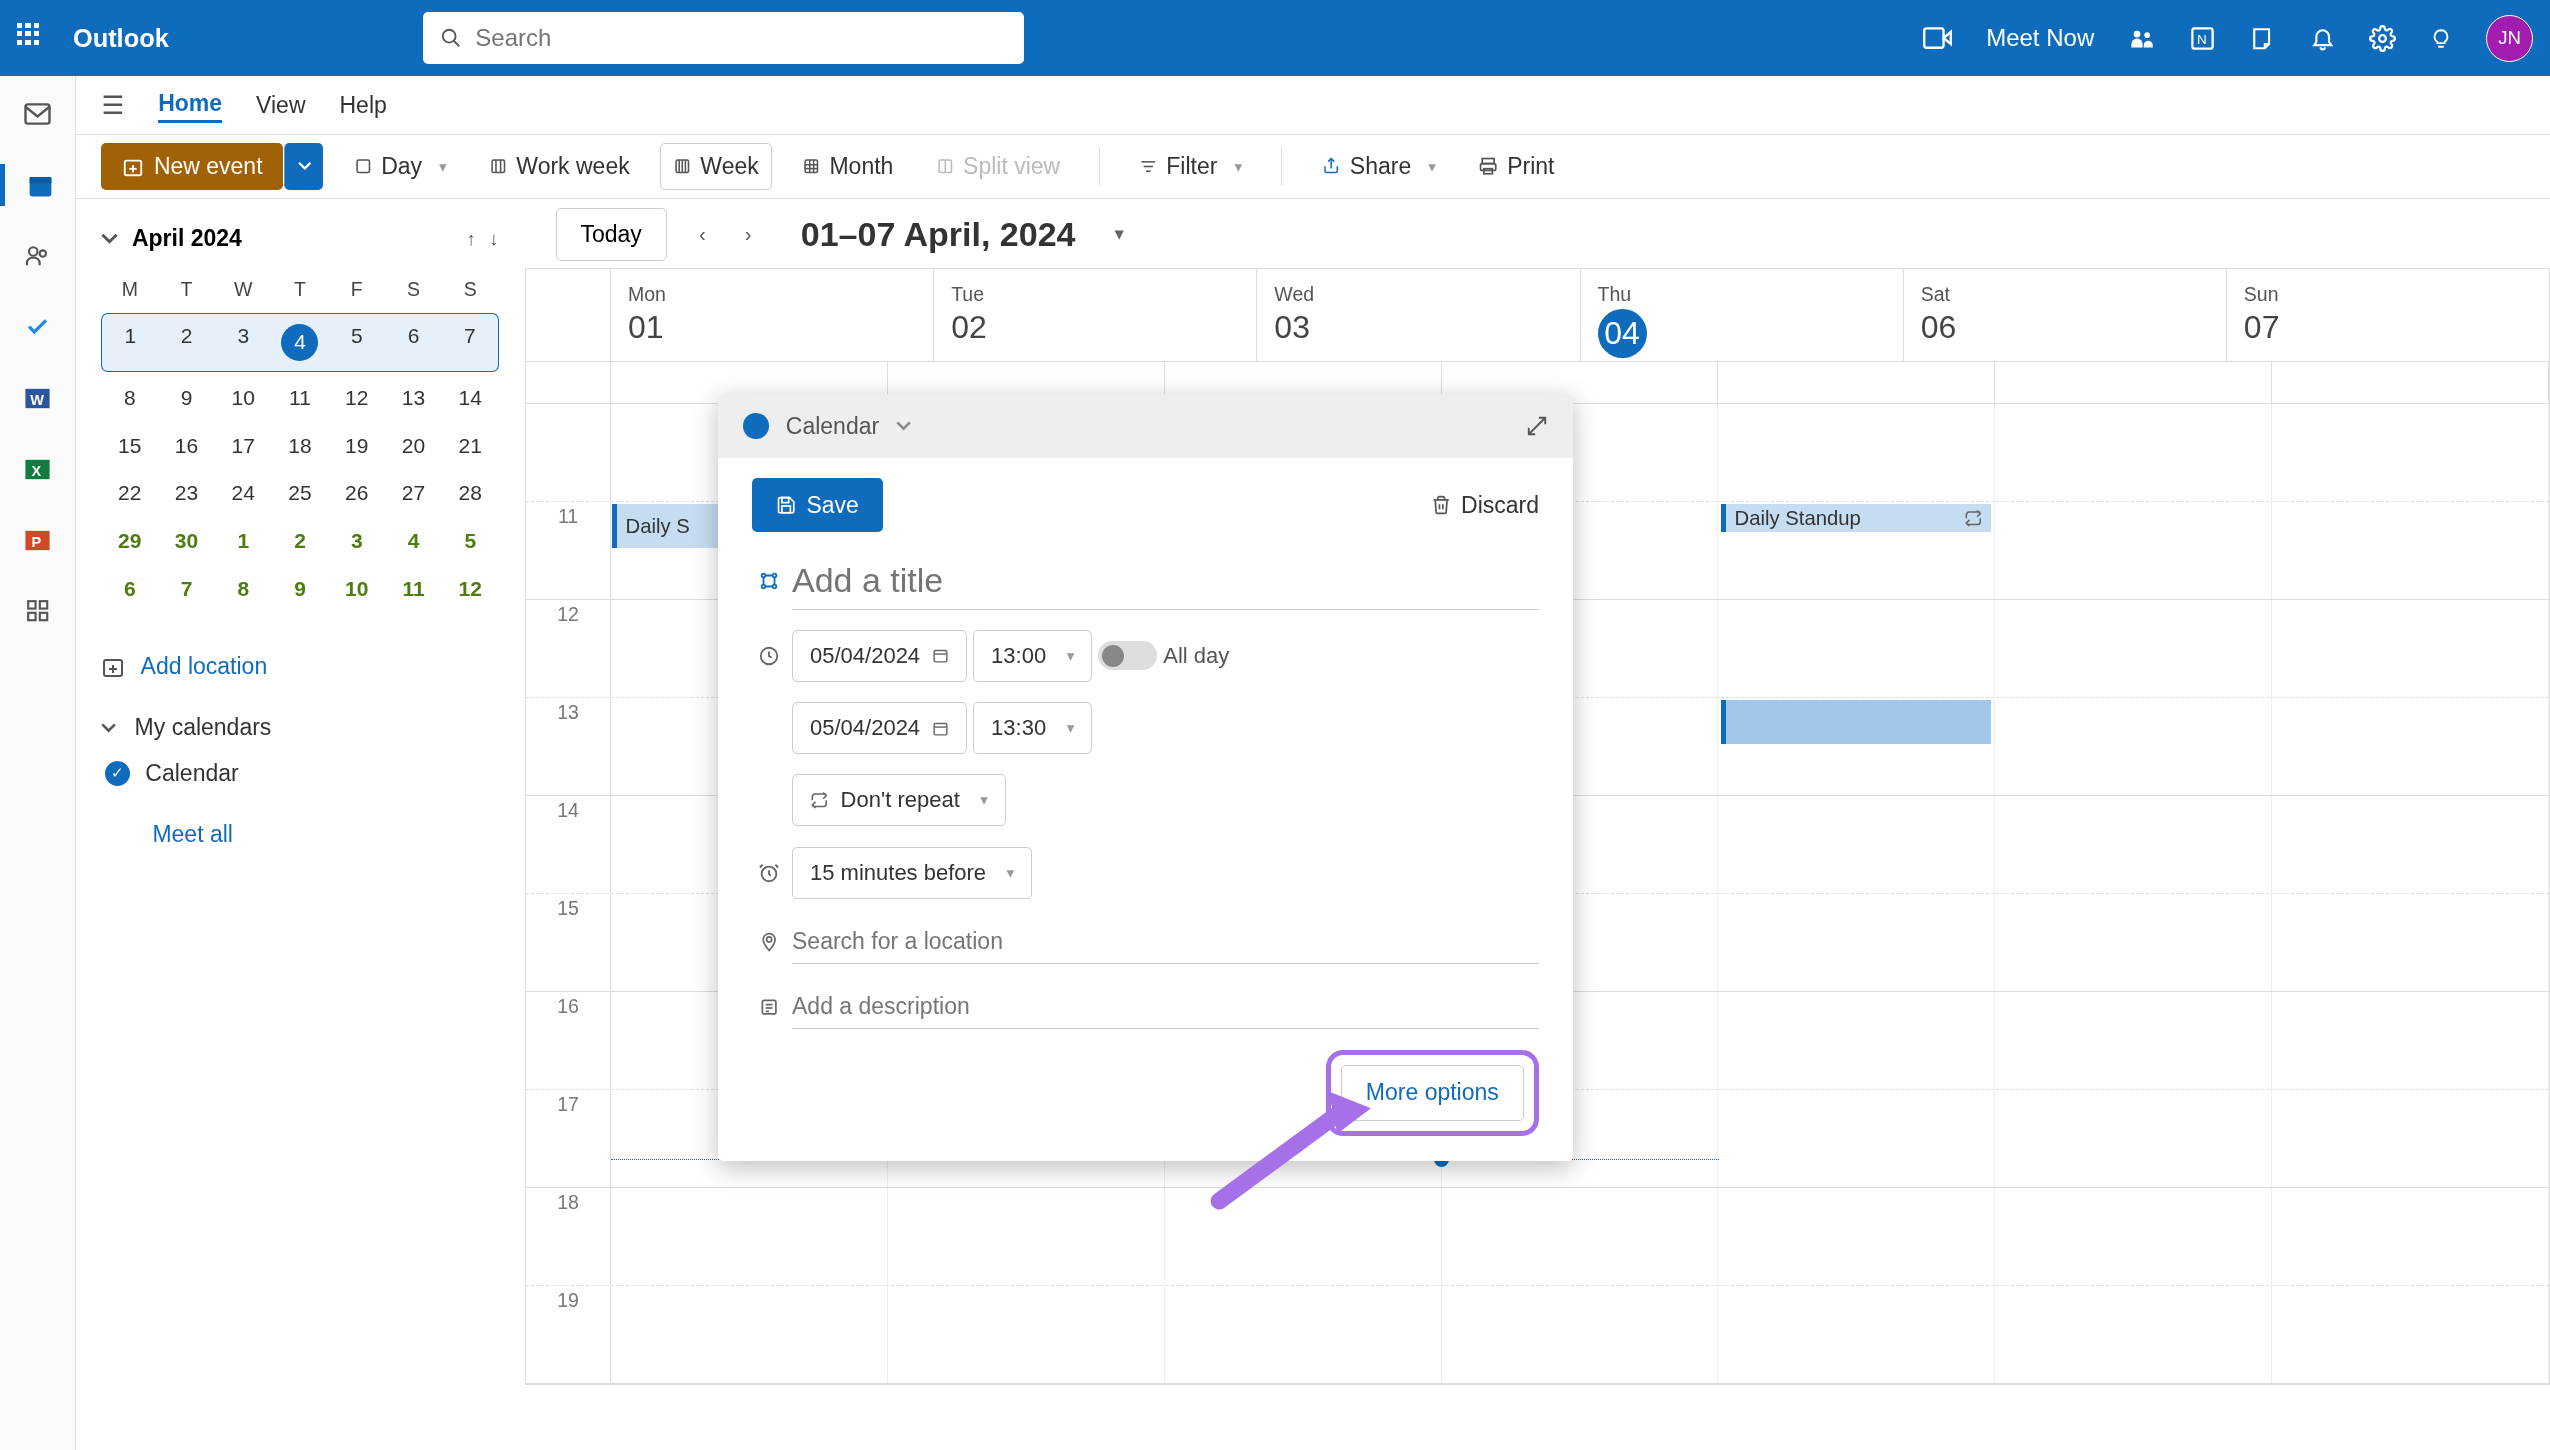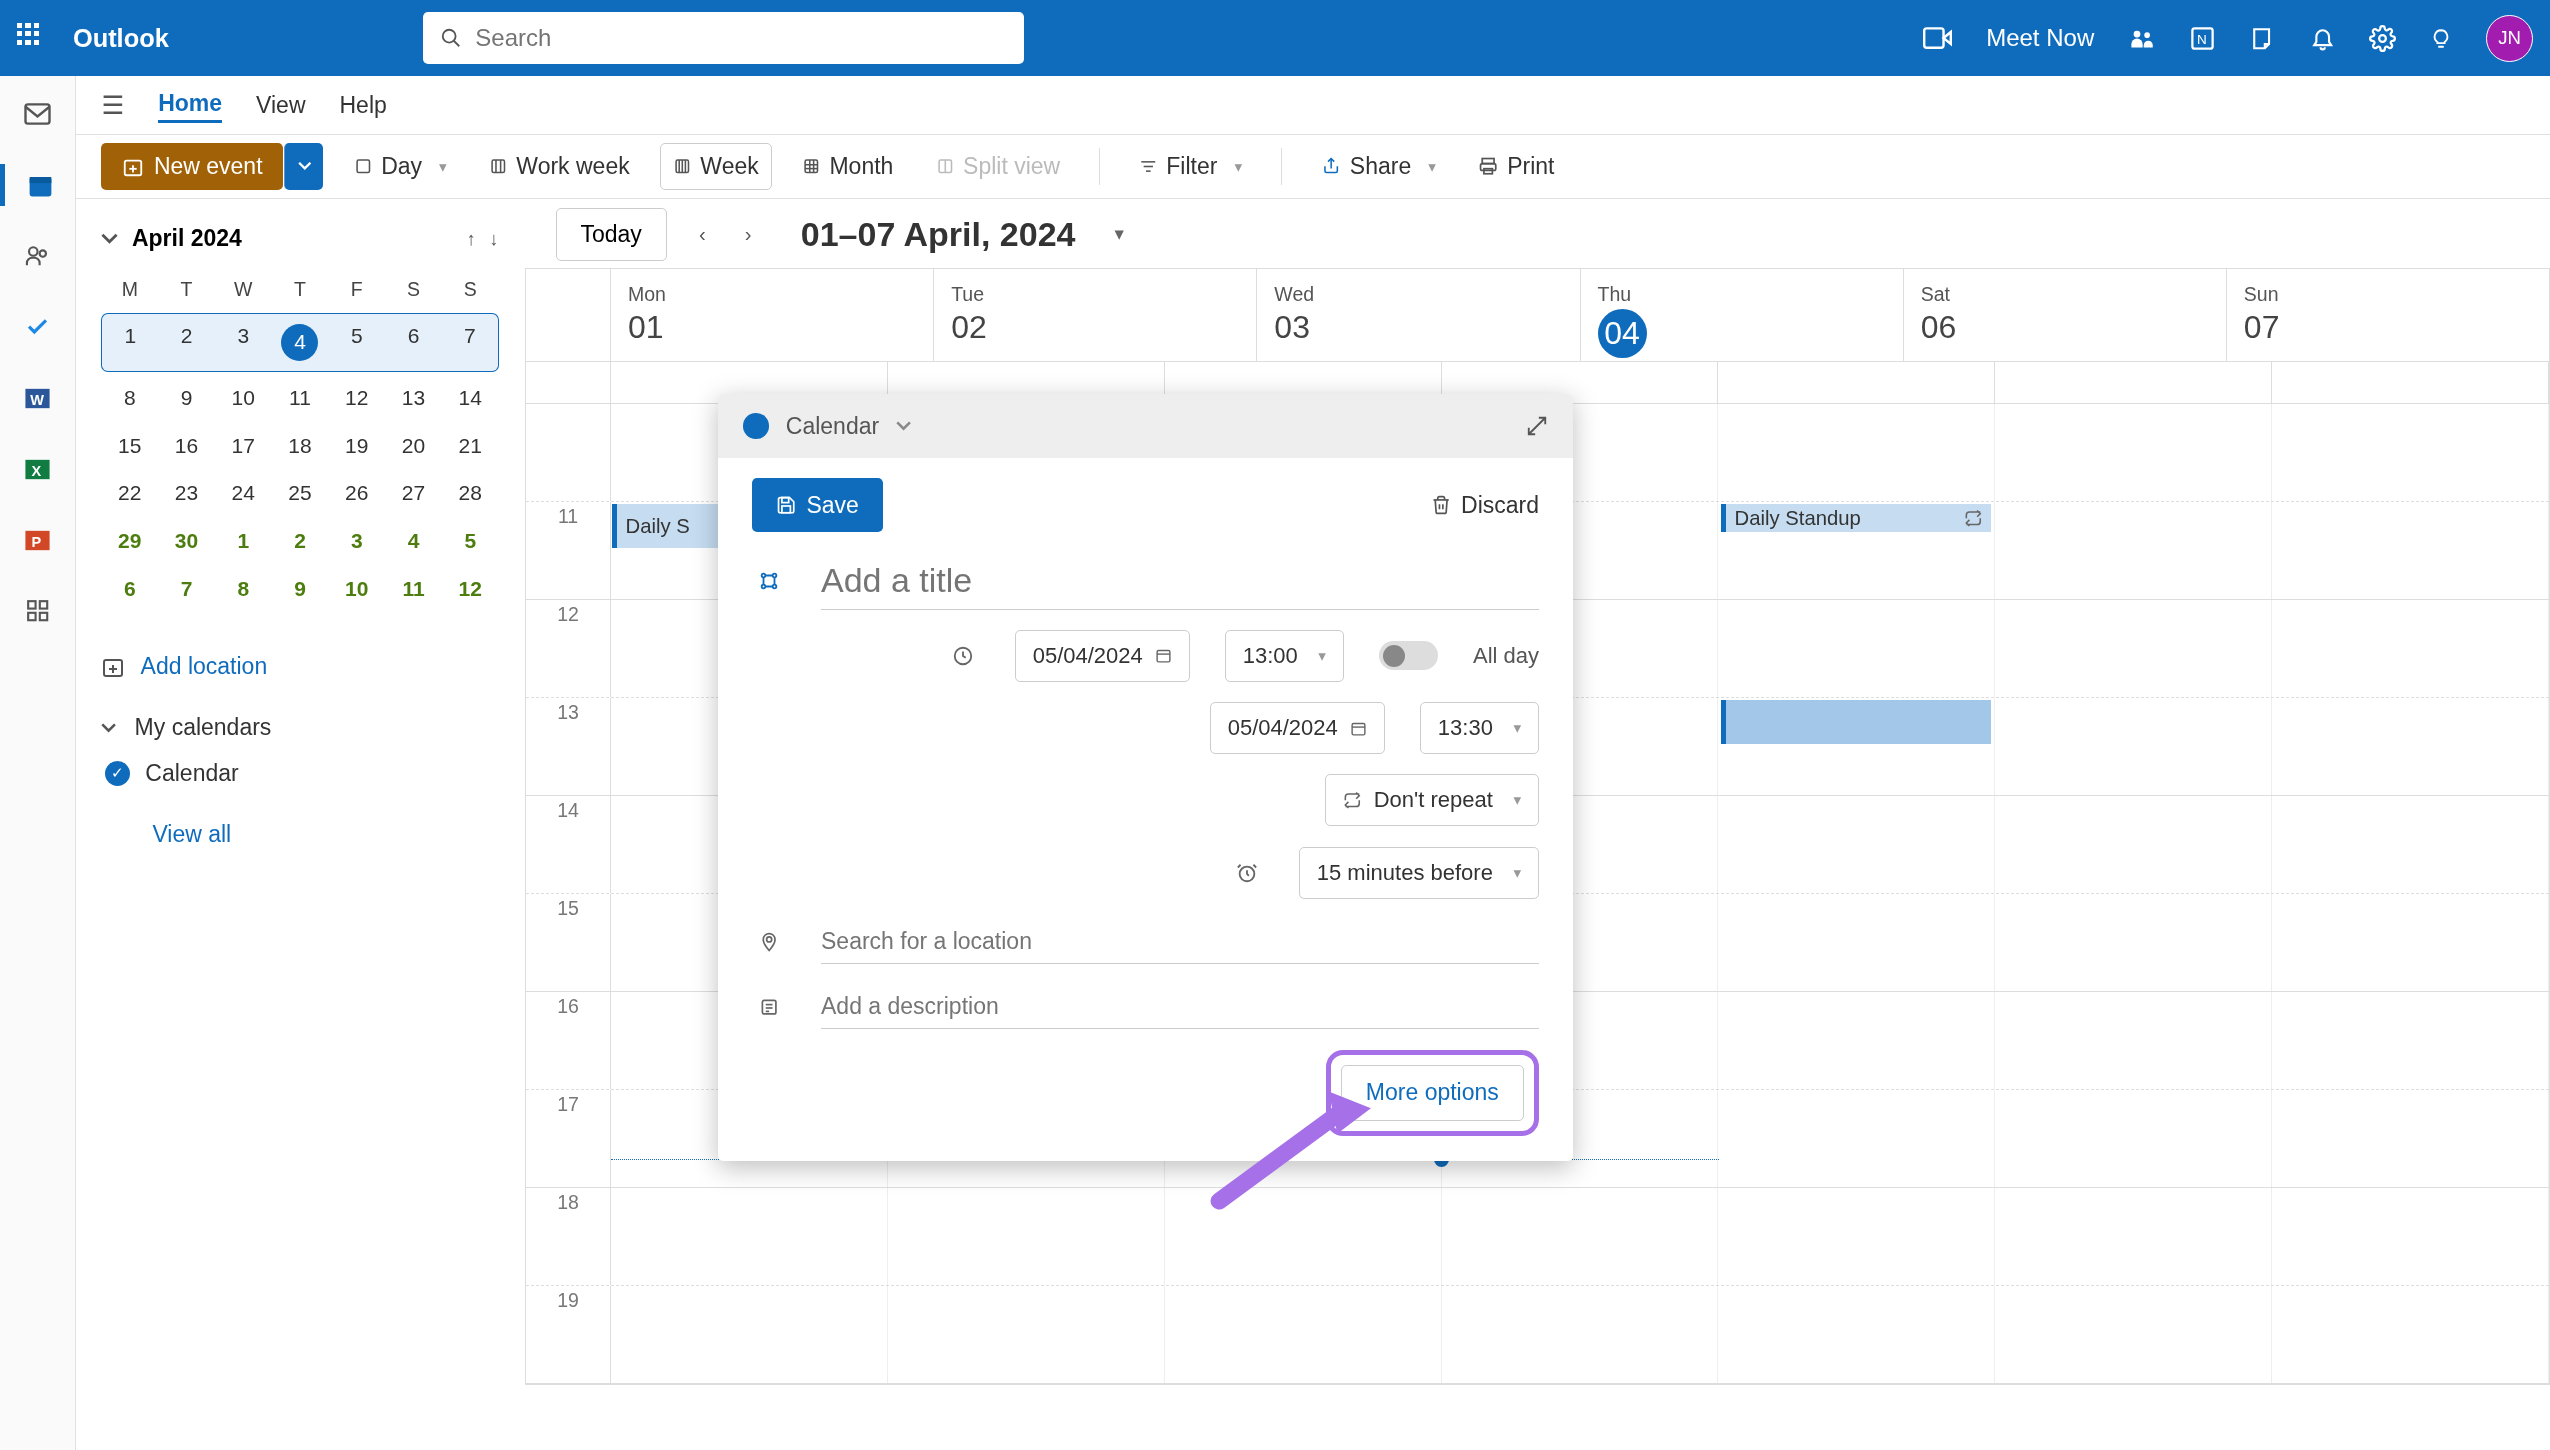--- a/index.html
+++ b/index.html
@@ -92,21 +92,21 @@
 .now-line { position: absolute; left: 0; right: 0; border-top: 1.7px dotted #0F6CBD; }
 .now-dot { position: absolute; width: 15.2px; height: 15.2px; border-radius: 50%; background: #0F6CBD; }
 
 
 .flyout { position: absolute; background: #fff; border-radius: 5.1px; box-shadow: 0 6.8px 25.4px rgba(0,0,0,0.25); width: 855px; }
 .flyout-header { background: #eee; height: 64px; display: flex; align-items: center; padding: 0 25.4px; gap: 17px; border-top-left-radius: 5.1px; border-top-right-radius: 5.1px; }
 .cal-dot { width: 25.4px; height: 25.4px; border-radius: 50%; background: #0F6CBD; }
 .flyout-header .cal-label { font-size: 23px; color: #555; }
 .flyout-header .expand { margin-left: auto; color: #555; font-size: 24px; }
 .flyout-body { padding: 20.3px 34px 25.4px 34px; }
-.flyout-row { display: flex; align-items: center; margin-bottom: 20.3px; gap: 35px; justify-content: flex-end; }
+.flyout-row { display: flex; align-items: center; margin-bottom: 20.3px; gap: 6px; }
 .save-btn { background: #0F6CBD; color: #fff; border-radius: 5.1px; padding: 13.5px 24px; font-size: 23px; display: flex; align-items: center; gap: 10.2px; }
 .discard-btn { margin-left: auto; display: flex; align-items: center; gap: 10.2px; font-size: 23px; color: #333; }
 .title-input { font-size: 34px; color: #888; border: none; border-bottom: 0.8px solid #ccc; flex: 1; padding: 8.5px 0; outline: none; }
 .field-icon { width: 34px; display: flex; justify-content: center; color: #666; font-size: 22px; }
 .date-field, .time-field, .repeat-field, .reminder-field { border: 0.8px solid #ccc; border-radius: 5.1px; padding: 12px 17px; font-size: 22px; color: #333; display: flex; align-items: center; gap: 12px; }
 .chev-sm { color: #999; font-size: 15.2px; margin-left: 8.5px; }
 .toggle { width: 59px; height: 29px; border-radius: 14.4px; background: #ddd; position: relative; }
 .toggle::after { content:''; position: absolute; width: 22px; height: 22px; border-radius: 50%; background: #888; top: 3.4px; left: 4.2px; }
 .allday-label { font-size: 22px; color: #555; }
 .loc-input, .desc-input { font-size: 23px; color: #888; border: none; border-bottom: 0.8px solid #ccc; flex: 1; padding: 8.5px 0; outline: none; }
@@ -393,21 +393,21 @@
   <div class="my-cals">
     <svg width="15.2" height="10.2" viewBox="0 0 12 8" fill="none" stroke="#555" stroke-width="2">
         <path d="M1 1l5 5 5-5"></path>
       </svg>
     <span>My calendars</span>
   </div>
   <div class="cal-item">
     <div class="cal-check">✓</div>
     <span>Calendar</span>
   </div>
-  <div class="show-all">View all</div>
+  <div class="show-all">Meet all</div>
 </div>
 
 <div class="main">
   <div class="main-header">
     <div class="today-btn">Today</div>
     <span class="nav-chev">‹</span>
     <span class="nav-chev">›</span>
     <span class="date-range">01–07 April, 2024</span>
     <span class="range-chev">▾</span>
   </div>

